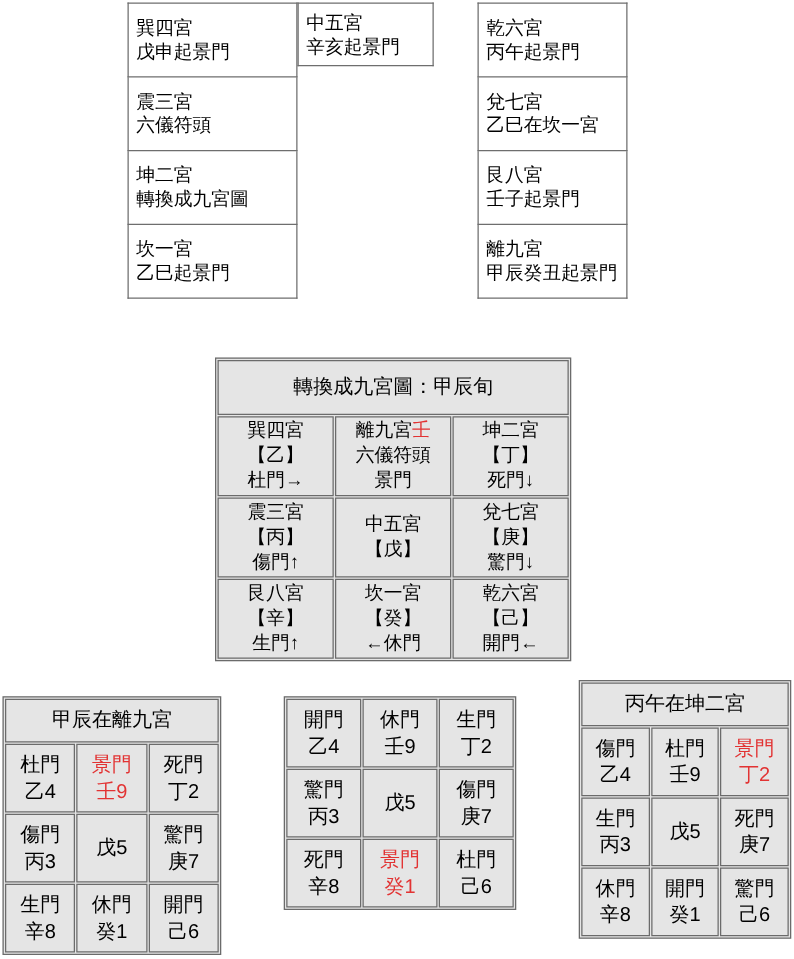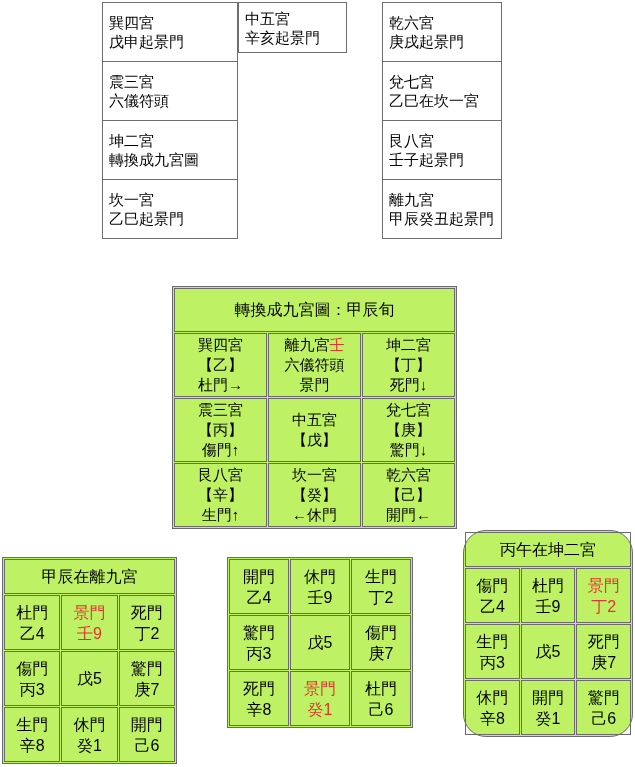--- a/index.html
+++ b/index.html
@@ -17,21 +17,21 @@
     vertical-align:middle;
     padding:2px 4px 2px 6px;
     font-size:15px;line-height:19px;
     text-align:left;
   }
   .ln{display:block;white-space:nowrap;}
 
   
   table.grid{
     border-collapse:separate;border-spacing:1px;
-    border:1px solid #6b6b6b;table-layout:fixed;background:#bef264;
+    border:1px solid #6b6b6b;table-layout:fixed;background:#e5e5e5;
   }
   table.grid td{
     border:1px solid #6b6b6b;
     vertical-align:middle;text-align:center;
     padding:0 2px;
   }
   table.mid td{font-size:15px;line-height:20px;}
   table.mid td.title{height:42px;font-size:16px;}
   table.mid td.c{height:62px;width:89px;}
 
@@ -83,21 +83,21 @@
   </td>
       </tr>
 </tbody>
   </table>
 
 <table class="col abs" style="left:382px;top:2px;width:120px;">
   <tbody>
       <tr>
         <td style="height:54px;">
     <span class="ln">乾六宮</span>
-    <span class="ln">庚戌起景門</span>
+    <span class="ln">丙午起景門</span>
   </td>
       </tr>
   <tr>
         <td style="height:54px;">
     <span class="ln">兌七宮</span>
     <span class="ln">乙巳在坎一宮</span>
   </td>
       </tr>
   <tr>
         <td style="height:54px;">
@@ -260,21 +260,21 @@
           <span class="ln">癸1</span>
         </td>
     <td class="c">
           <span class="ln">杜門</span>
           <span class="ln">己6</span>
         </td>
   </tr>
 </tbody>
   </table>
 
-<table class="grid jz abs" style="left:463px;top:530px;width:170px;border-radius:23px;">
+<table class="grid jz abs" style="left:463px;top:544px;width:170px;">
   <tbody>
       <tr>
         <td class="title" colspan="3">丙午在坤二宮</td>
       </tr>
   <tr>
     <td class="c">
           <span class="ln">傷門</span>
           <span class="ln">乙4</span>
         </td>
     <td class="c">

